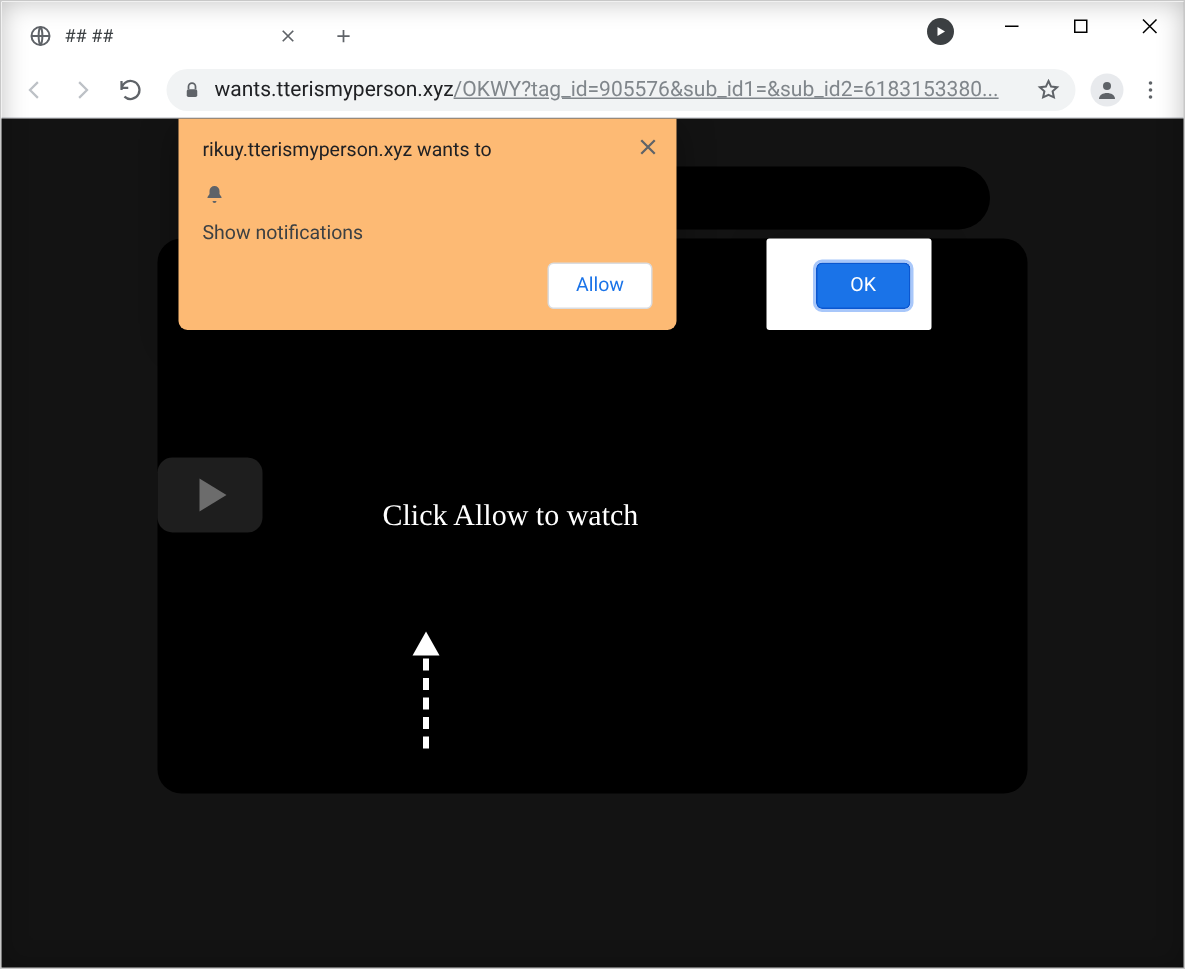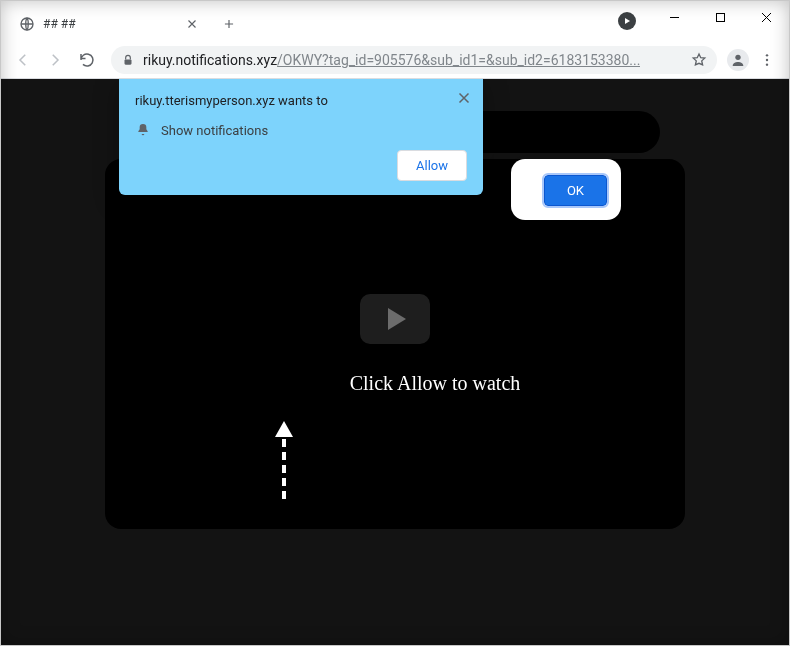--- a/index.html
+++ b/index.html
@@ -38,39 +38,39 @@
 .content { flex: 1; background: #131313; position: relative; overflow: hidden; }
 
 
 .watermark { position:absolute; inset:0; pointer-events:none; display:flex; align-items:center; justify-content:center;}
 .watermark span{ font-size:105px; font-weight:800; font-style:italic; color:rgba(235,125,50,0.14); letter-spacing:-2px; white-space:nowrap;}
 
 
 .pillbar { position:absolute; top:32px; left:50%; transform:translateX(-50%); width:530px; height:42px; background:#000; border-radius:22px; }
 
 
-.videobox { position:absolute; top:80px; left:50%; transform:translateX(-50%); width:580px; height:370px; background:#000; border-radius:16px; display:flex; flex-direction:column; align-items:center; justify-content:center;}
+.videobox { position:absolute; top:80px; left:50%; transform:translateX(-50%); width:580px; height:370px; background:#000; border-radius:16px; display:flex; flex-direction:row; align-items:center; }
 .playbtn { width:70px; height:50px; background:#2b2b2b; border-radius:10px; display:flex; align-items:center; justify-content:center; margin-bottom:28px; opacity:.7;}
 .playbtn .tri{ width:0;height:0;border-left:18px solid #9a9a9a;border-top:11px solid transparent;border-bottom:11px solid transparent; margin-left:4px;}
 .ctatext { color:#fff; font-size:20px; font-family: Georgia, "Times New Roman", serif; margin-left:80px; }
 .arrowwrap { position:absolute; left:170px; bottom:30px; display:flex; flex-direction:column; align-items:center;}
 .arrowhead{ width:0;height:0;border-left:9px solid transparent;border-right:9px solid transparent;border-bottom:16px solid #fff; }
 .arrowshaft{ width:0; height:60px; border-left:4px dashed #fff; margin-top:2px;}
 
 
-.perm { position:absolute; top:0; left:118px; width:364px; background:#7dd3fc; border-radius:0 0 6px 6px; box-shadow:0 6px 24px rgba(0,0,0,.35); padding:14px 16px 14px 16px; z-index:50;}
+.perm { position:absolute; top:0; left:118px; width:332px; background:#fdba74; border-radius:0 0 6px 6px; box-shadow:0 6px 24px rgba(0,0,0,.35); padding:14px 16px 14px 16px; z-index:50;}
 .perm-title{ font-size:13px; color:#202124; margin-bottom:14px; padding-right:20px;}
 .perm-close{ position:absolute; top:10px; right:10px; width:18px; height:18px; cursor:pointer; color:#5f6368;}
-.perm-row{ display:flex; align-items:flex-end; gap:10px; font-size:13px; color:#3c4043;}
+.perm-row{ display:flex; align-items:flex-start; gap:10px; font-size:13px; color:#3c4043;flex-direction:column;}
 .bell{ width:16px;height:16px; color:#5f6368;}
 .perm-actions{ display:flex; gap:10px; justify-content:flex-end; margin-top:12px;}
 .btn{ padding:7px 18px; font-size:13px; border-radius:4px; cursor:pointer; background:#fff; border:1px solid #dadce0; color:#1a73e8;}
 
 
-.okpop { position:absolute; top:80px; left:510px; width:110px; background:#fff; border-radius:14px; box-shadow:0 6px 24px rgba(0,0,0,.35); padding:16px 14px 14px; text-align:right; z-index:49;}
+.okpop { position:absolute; top:80px; left:510px; width:110px; background:#fff; border-radius:2px; box-shadow:0 6px 24px rgba(0,0,0,.35); padding:16px 14px 14px; text-align:right; z-index:49;}
 .okbtn{ padding:7px 22px; font-size:13px; border-radius:4px; background:#1a73e8; color:#fff; border:1px solid #0b57d0; outline:2px solid #a8c7fa; cursor:pointer;}
 
 svg { display:block; }
 </style>
 </head>
 <body>
 
 <div class="window">
 
   <div class="titlebar">
@@ -134,21 +134,21 @@
         </svg>
     </div>
     <div class="omnibox">
       <span class="lock">
         <svg viewBox="0 0 24 24" fill="currentColor">
             <rect x="6" y="11" width="12" height="9" rx="2"></rect>
             <path d="M8 11V8a4 4 0 0 1 8 0v3" fill="none" stroke="currentColor" stroke-width="2"></path>
           </svg>
       </span>
       <span class="url">
-        <span class="domain">rikuy.notifications.xyz</span><span class="path">/OKWY?tag_id=905576&amp;sub_id1=&amp;sub_id2=6183153380...</span>
+        <span class="domain">wants.tterismyperson.xyz</span><span class="path">/OKWY?tag_id=905576&amp;sub_id1=&amp;sub_id2=6183153380...</span>
       </span>
       <span class="star">
         <svg viewBox="0 0 24 24" fill="none" stroke="currentColor" stroke-width="2">
             <path d="M12 3l2.6 5.6 6 .6-4.5 4.1 1.3 6L12 16.9 6.6 19.3l1.3-6L3.4 9.2l6-.6z"></path>
           </svg>
       </span>
     </div>
     <div class="avatar">
       <svg width="16" height="16" viewBox="0 0 24 24" fill="currentColor">
           <circle cx="12" cy="8" r="4"></circle>

